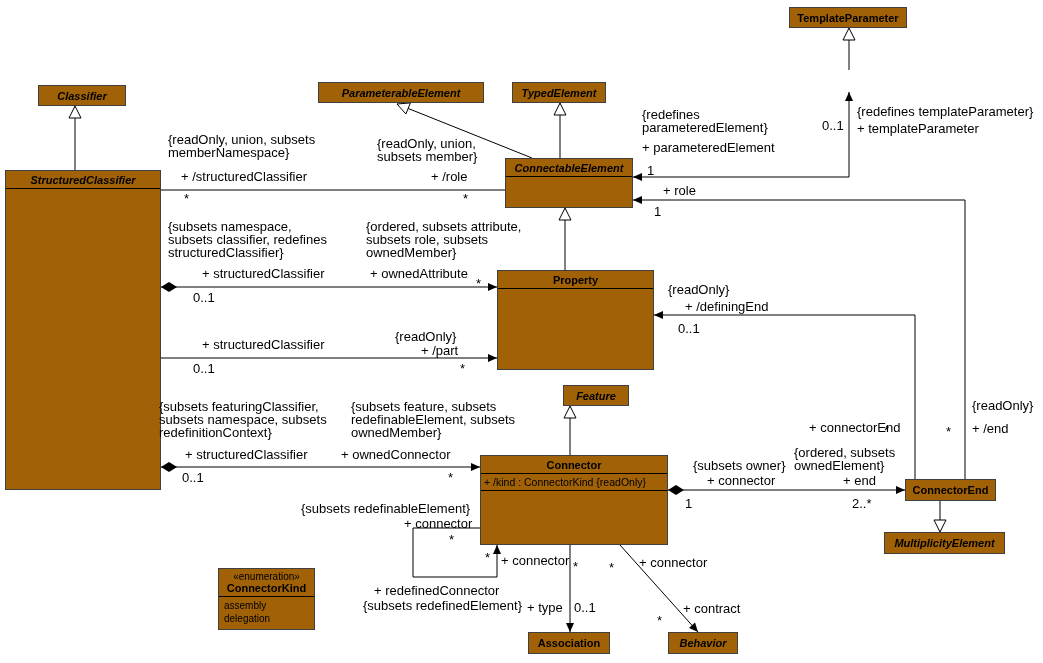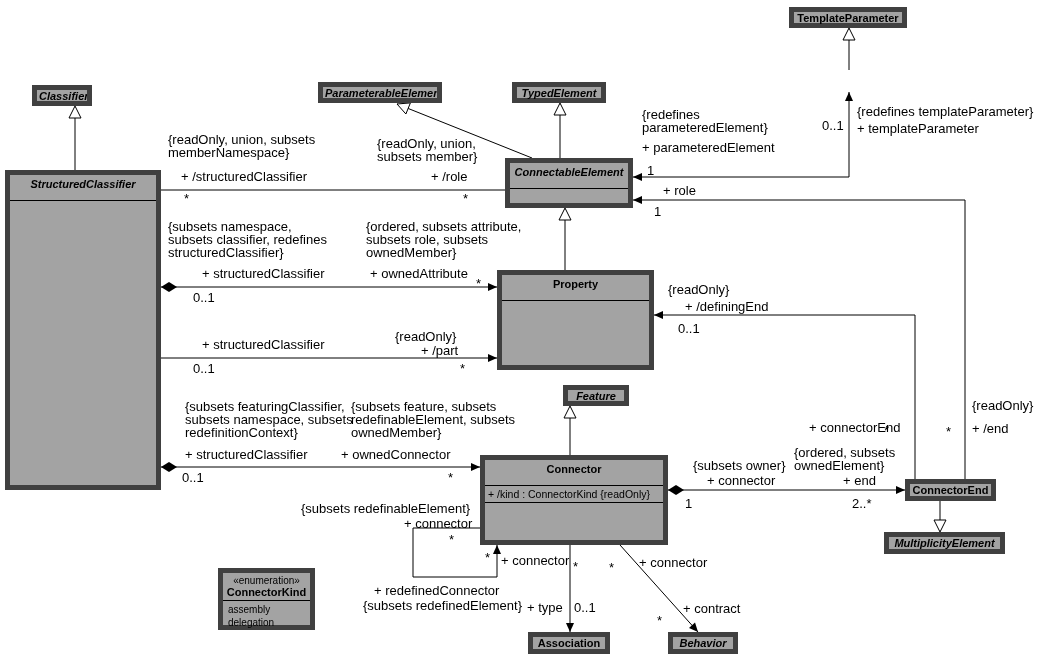--- a/index.html
+++ b/index.html
@@ -2,26 +2,26 @@
 <html><head>
 <meta charset="utf-8">
 <style>
   html,body { margin:0; padding:0; background:#fff; }
   #stage {
     position:relative; width:1043px; height:663px; background:#fff;
     font-family:"Liberation Sans", sans-serif; color:#000; overflow:hidden;
   }
   #edges { position:absolute; left:0; top:0; }
   .uml-class {
-    position:absolute; border:5px solid #404040; background:#a3a3a3;
+    position:absolute; border:1px solid #404040; background:#a16207;
     box-sizing:border-box; display:flex; flex-direction:column;
   }
   .uml-name {
     font-weight:bold; font-size:11px; text-align:center;
-    padding:3px 2px 10px 2px; white-space:nowrap; overflow:hidden; flex:0 0 auto;
+    padding:3px 2px 2px 2px; white-space:nowrap; overflow:hidden; flex:0 0 auto;
   }
   .simple { justify-content:center; }
   .simple .uml-name { padding:0 2px; }
   .abstract .uml-name { font-style:italic; }
   .sep { border-bottom:1px solid #000; }
   .uml-attr {
     font-size:10.5px; padding:2px 3px; white-space:nowrap; overflow:hidden;
     border-bottom:1px solid #000; flex:0 0 auto;
   }
   .uml-body { flex:1 1 auto; }
@@ -83,30 +83,30 @@
       <polygon points="633,200 642,196 642,204"></polygon>
       <polygon points="633,177 642,173 642,181"></polygon>
       <polygon points="849,92 845,101 853,101"></polygon>
       <polygon points="905,490 896,486 896,494"></polygon>
       <polygon points="497,545 493,554 501,554"></polygon>
       <polygon points="570,632 566,623 574,623"></polygon>
       <polygon points="698,632 689,628 695,622.6"></polygon>
     </g>
   </svg>
 
-  <div class="uml-class simple abstract" style="left:32px;top:85px;width:60px;height:21px">
+  <div class="uml-class simple abstract" style="left:38px;top:85px;width:88px;height:21px">
     <div class="uml-name">Classifier</div>
   </div>
 
   <div class="uml-class abstract" style="left:5px;top:170px;width:156px;height:320px">
     <div class="uml-name sep">StructuredClassifier</div>
     <div class="uml-body"></div>
   </div>
 
-  <div class="uml-class simple abstract" style="left:318px;top:82px;width:124px;height:21px">
+  <div class="uml-class simple abstract" style="left:318px;top:82px;width:166px;height:21px">
     <div class="uml-name">ParameterableElement</div>
   </div>
 
   <div class="uml-class simple abstract" style="left:512px;top:82px;width:94px;height:21px">
     <div class="uml-name">TypedElement</div>
   </div>
 
   <div class="uml-class abstract" style="left:505px;top:158px;width:128px;height:50px">
     <div class="uml-name sep">ConnectableElement</div>
     <div class="uml-body"></div>
@@ -182,21 +182,21 @@
   <div class="lbl" style="left:202px;top:338px">+ structuredClassifier</div>
   <div class="lbl" style="left:193px;top:362px">0..1</div>
   <div class="lbl" style="left:395px;top:330px">{readOnly}</div>
   <div class="lbl" style="left:421px;top:344px">+ /part</div>
   <div class="lbl" style="left:460px;top:362px">*</div>
 
   <div class="lbl" style="left:668px;top:283px">{readOnly}</div>
   <div class="lbl" style="left:685px;top:300px">+ /definingEnd</div>
   <div class="lbl" style="left:678px;top:322px">0..1</div>
 
-  <div class="lbl" style="left:185px;top:400px">{subsets featuringClassifier,
+  <div class="lbl" style="left:159px;top:400px">{subsets featuringClassifier,
 subsets namespace, subsets
 redefinitionContext}</div>
   <div class="lbl" style="left:185px;top:448px">+ structuredClassifier</div>
   <div class="lbl" style="left:182px;top:471px">0..1</div>
   <div class="lbl" style="left:351px;top:400px">{subsets feature, subsets
 redefinableElement, subsets
 ownedMember}</div>
   <div class="lbl" style="left:341px;top:448px">+ ownedConnector</div>
   <div class="lbl" style="left:448px;top:471px">*</div>
 

